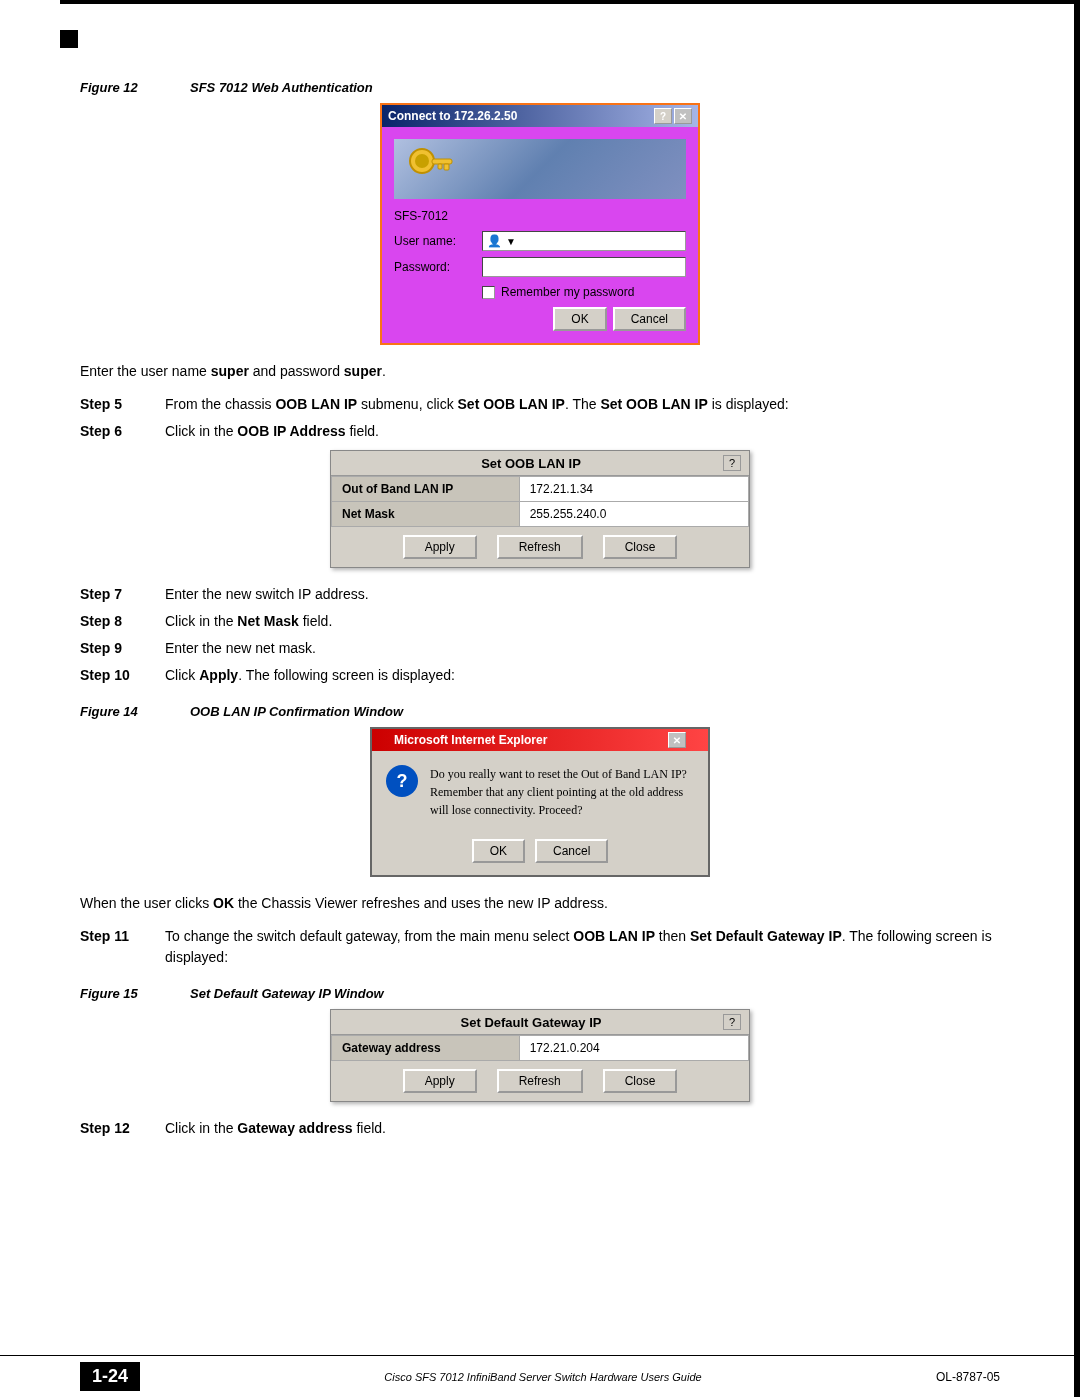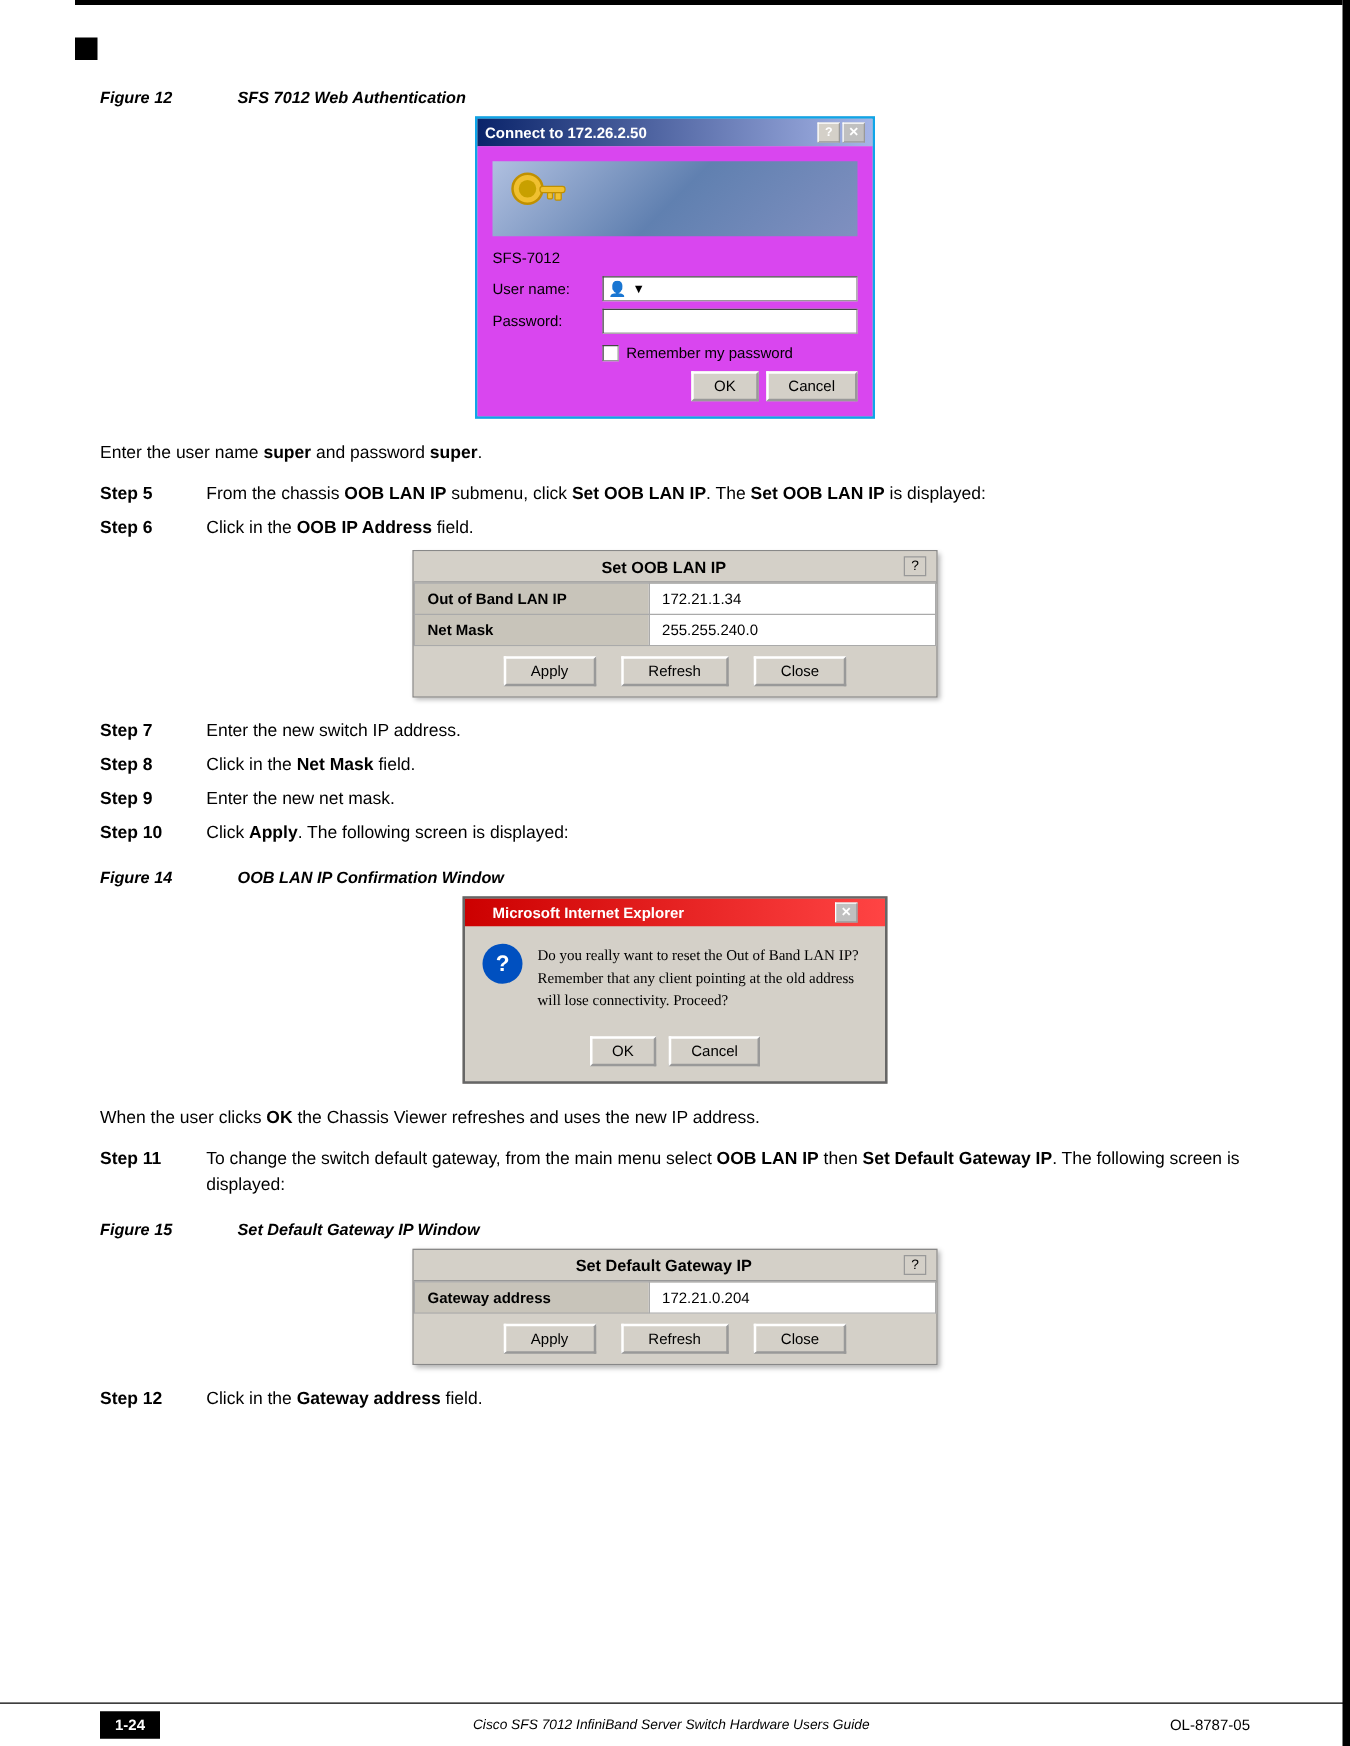--- a/index.html
+++ b/index.html
@@ -43,21 +43,21 @@
     .corner-square {
       position: absolute;
       top: 30px;
       left: 60px;
       width: 18px;
       height: 18px;
       background: #000;
     }
 
     .content {
-      margin-top: 30px;
+      margin-top: 40px;
     }
 
     
     .figure-label {
       display: flex;
       gap: 30px;
       margin-bottom: 6px;
       margin-top: 18px;
     }
     .figure-label .fig-num {
@@ -75,21 +75,21 @@
     
     .dialog-container {
       display: flex;
       justify-content: center;
       margin: 8px 0 16px 0;
     }
 
     
     .auth-dialog {
       width: 320px;
-      border: 2px solid #0ea5e9;
+      border: 2px solid #f97316;
       background: #d4d0c8;
       font-family: 'Tahoma', Arial, sans-serif;
       font-size: 12px;
     }
     .auth-dialog .title-bar {
       background: linear-gradient(to right, #0a246a, #a6b5e7);
       color: #fff;
       padding: 3px 6px;
       display: flex;
       justify-content: space-between;
@@ -342,21 +342,21 @@
       display: flex;
       justify-content: space-between;
       align-items: center;
       padding: 6px 80px;
       border-top: 1px solid #000;
     }
     .footer-left {
       background: #000;
       color: #fff;
       padding: 4px 12px;
-      font-size: 12px;
+      font-size: 18px;
       font-weight: bold;
       text-align: right;
     }
     .footer-center {
       font-size: 11px;
       font-style: italic;
       text-align: center;
       margin-left: 10px;
     }
     .footer-right {

